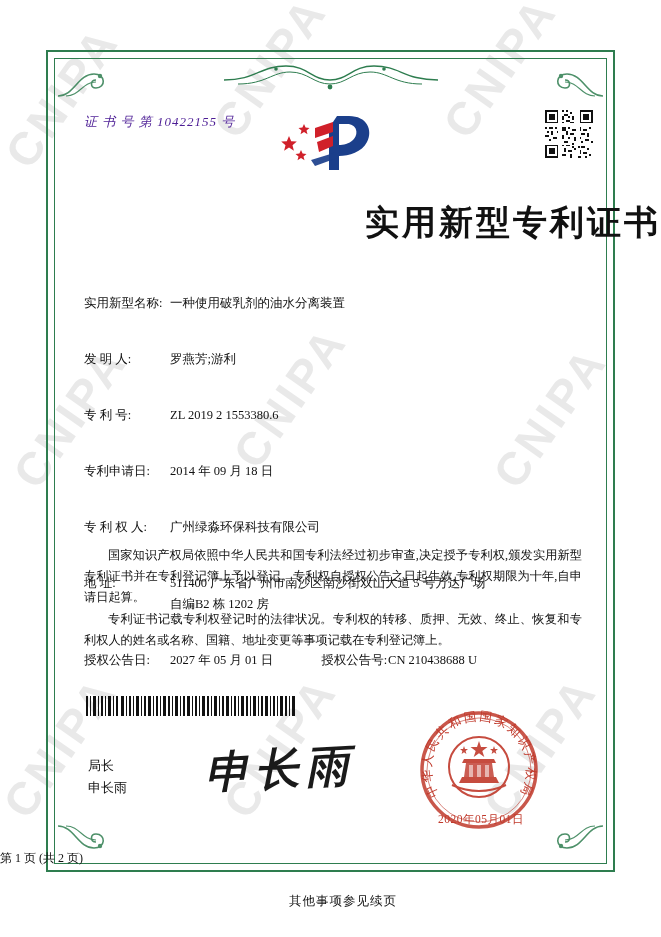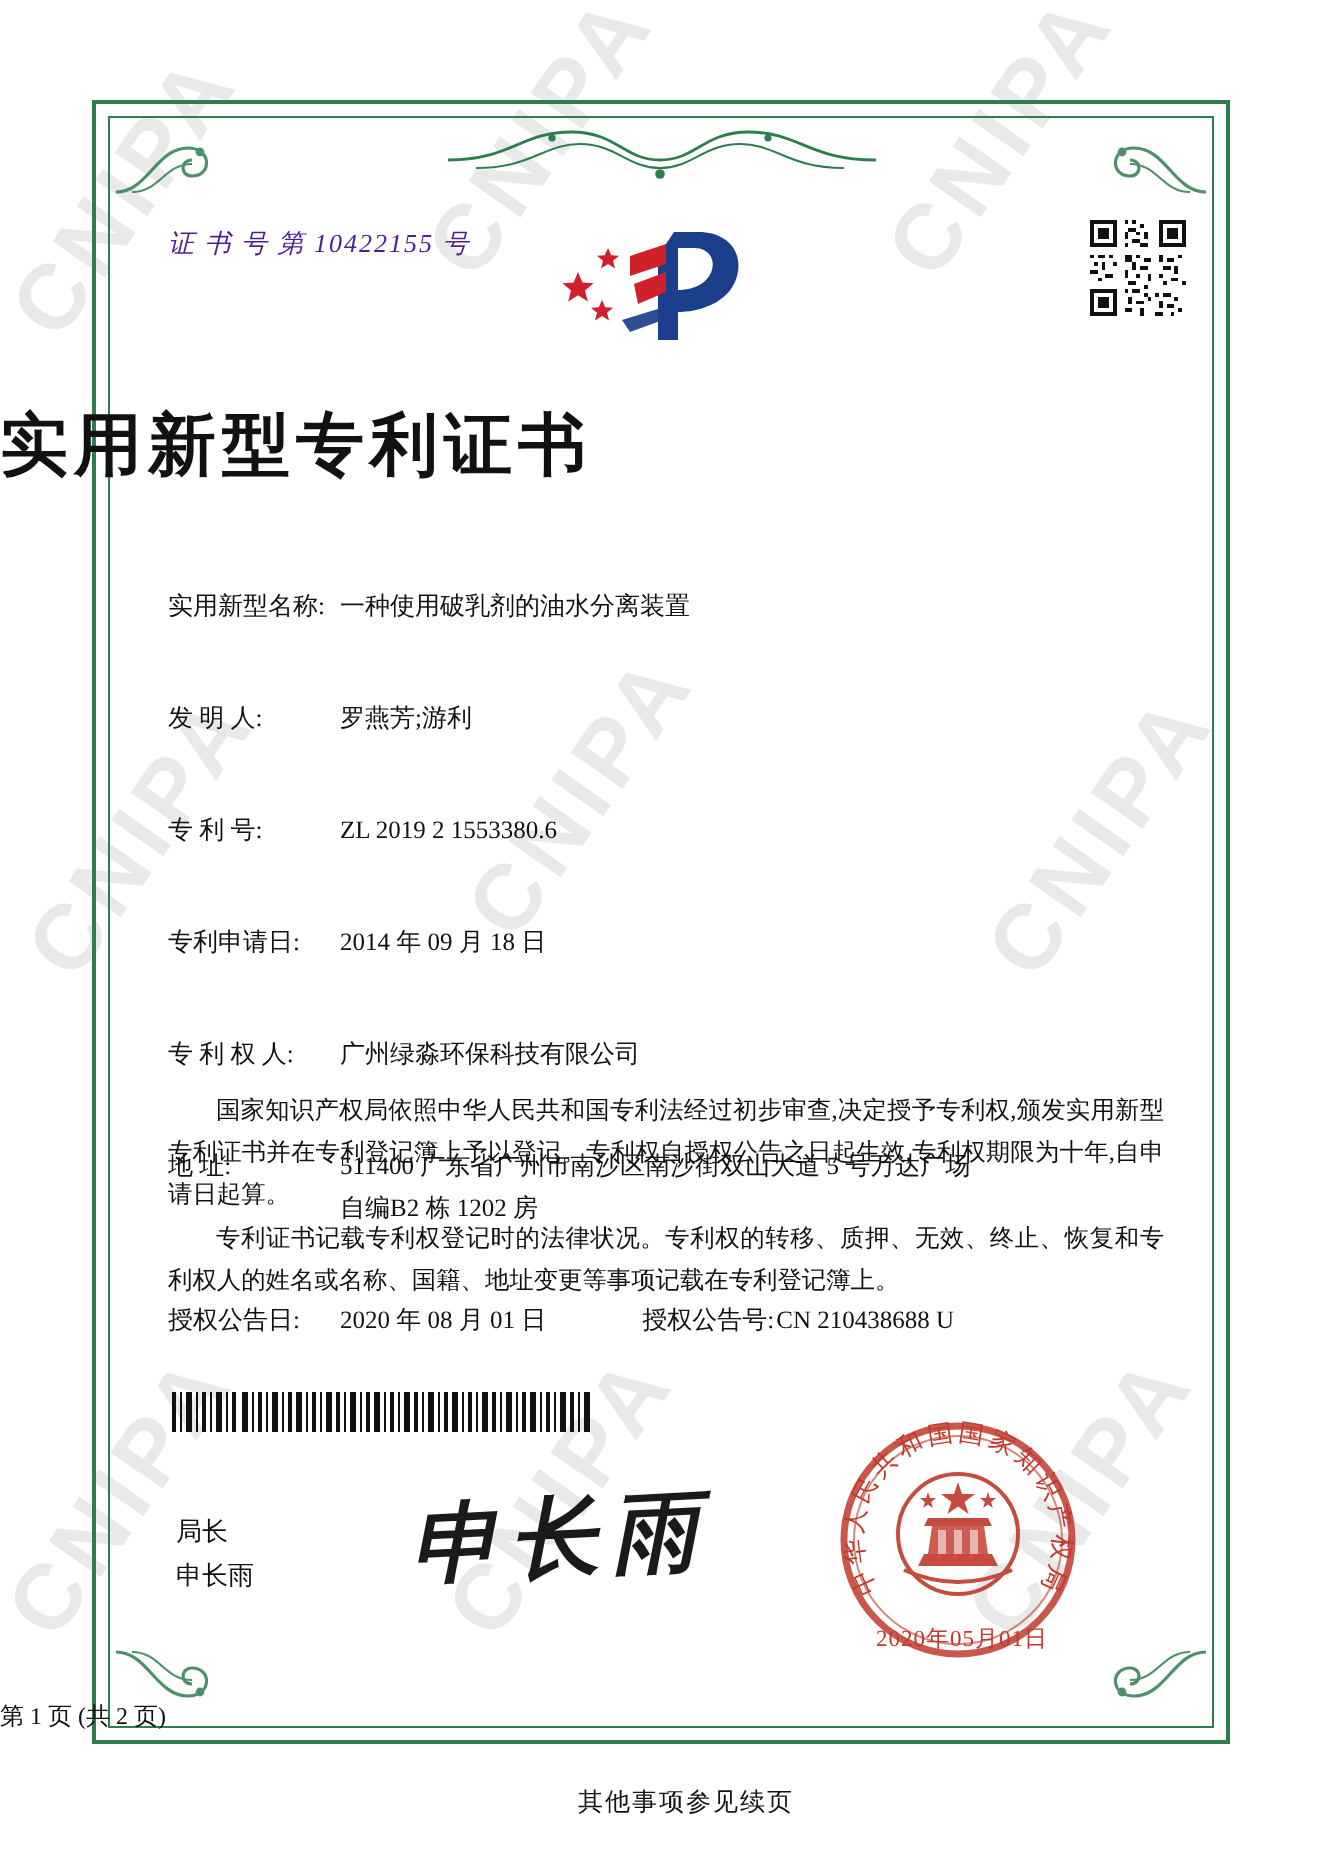--- a/index.html
+++ b/index.html
@@ -92,21 +92,21 @@
     left:50%;top:108px;
     transform:translateX(-50%);
     width:120px;height:72px;
     z-index:3;
   }
 
   
   .title{
     position:absolute;
     left:0;right:0;top:200px;
-    text-align:left;
+    text-align:right;
     font-size:34px;
     font-weight:700;
     letter-spacing:3px;
     color:#111;
     font-family:"DejaVu Serif", serif;
     z-index:3;
   }
 
   
   .fields{
@@ -383,21 +383,21 @@
 
   <div class="row">
     <div class="lbl">地      址:</div>
     <div class="val">511400 广东省广州市南沙区南沙街双山大道 5 号万达广场</div>
   </div>
   <div class="addr-extra">自编B2 栋 1202 房</div>
 
   <div class="row row-split">
     <div class="half">
       <div class="lbl">授权公告日:</div>
-      <div class="val">2020 年 08 月 01 日</div>
+      <div class="val">2027 年 05 月 01 日</div>
     </div>
     <div class="half right">
       <div class="lbl">授权公告号:</div>
       <div class="val">CN 210438688 U</div>
     </div>
   </div>
 
 </div>
 
 <div class="para">

